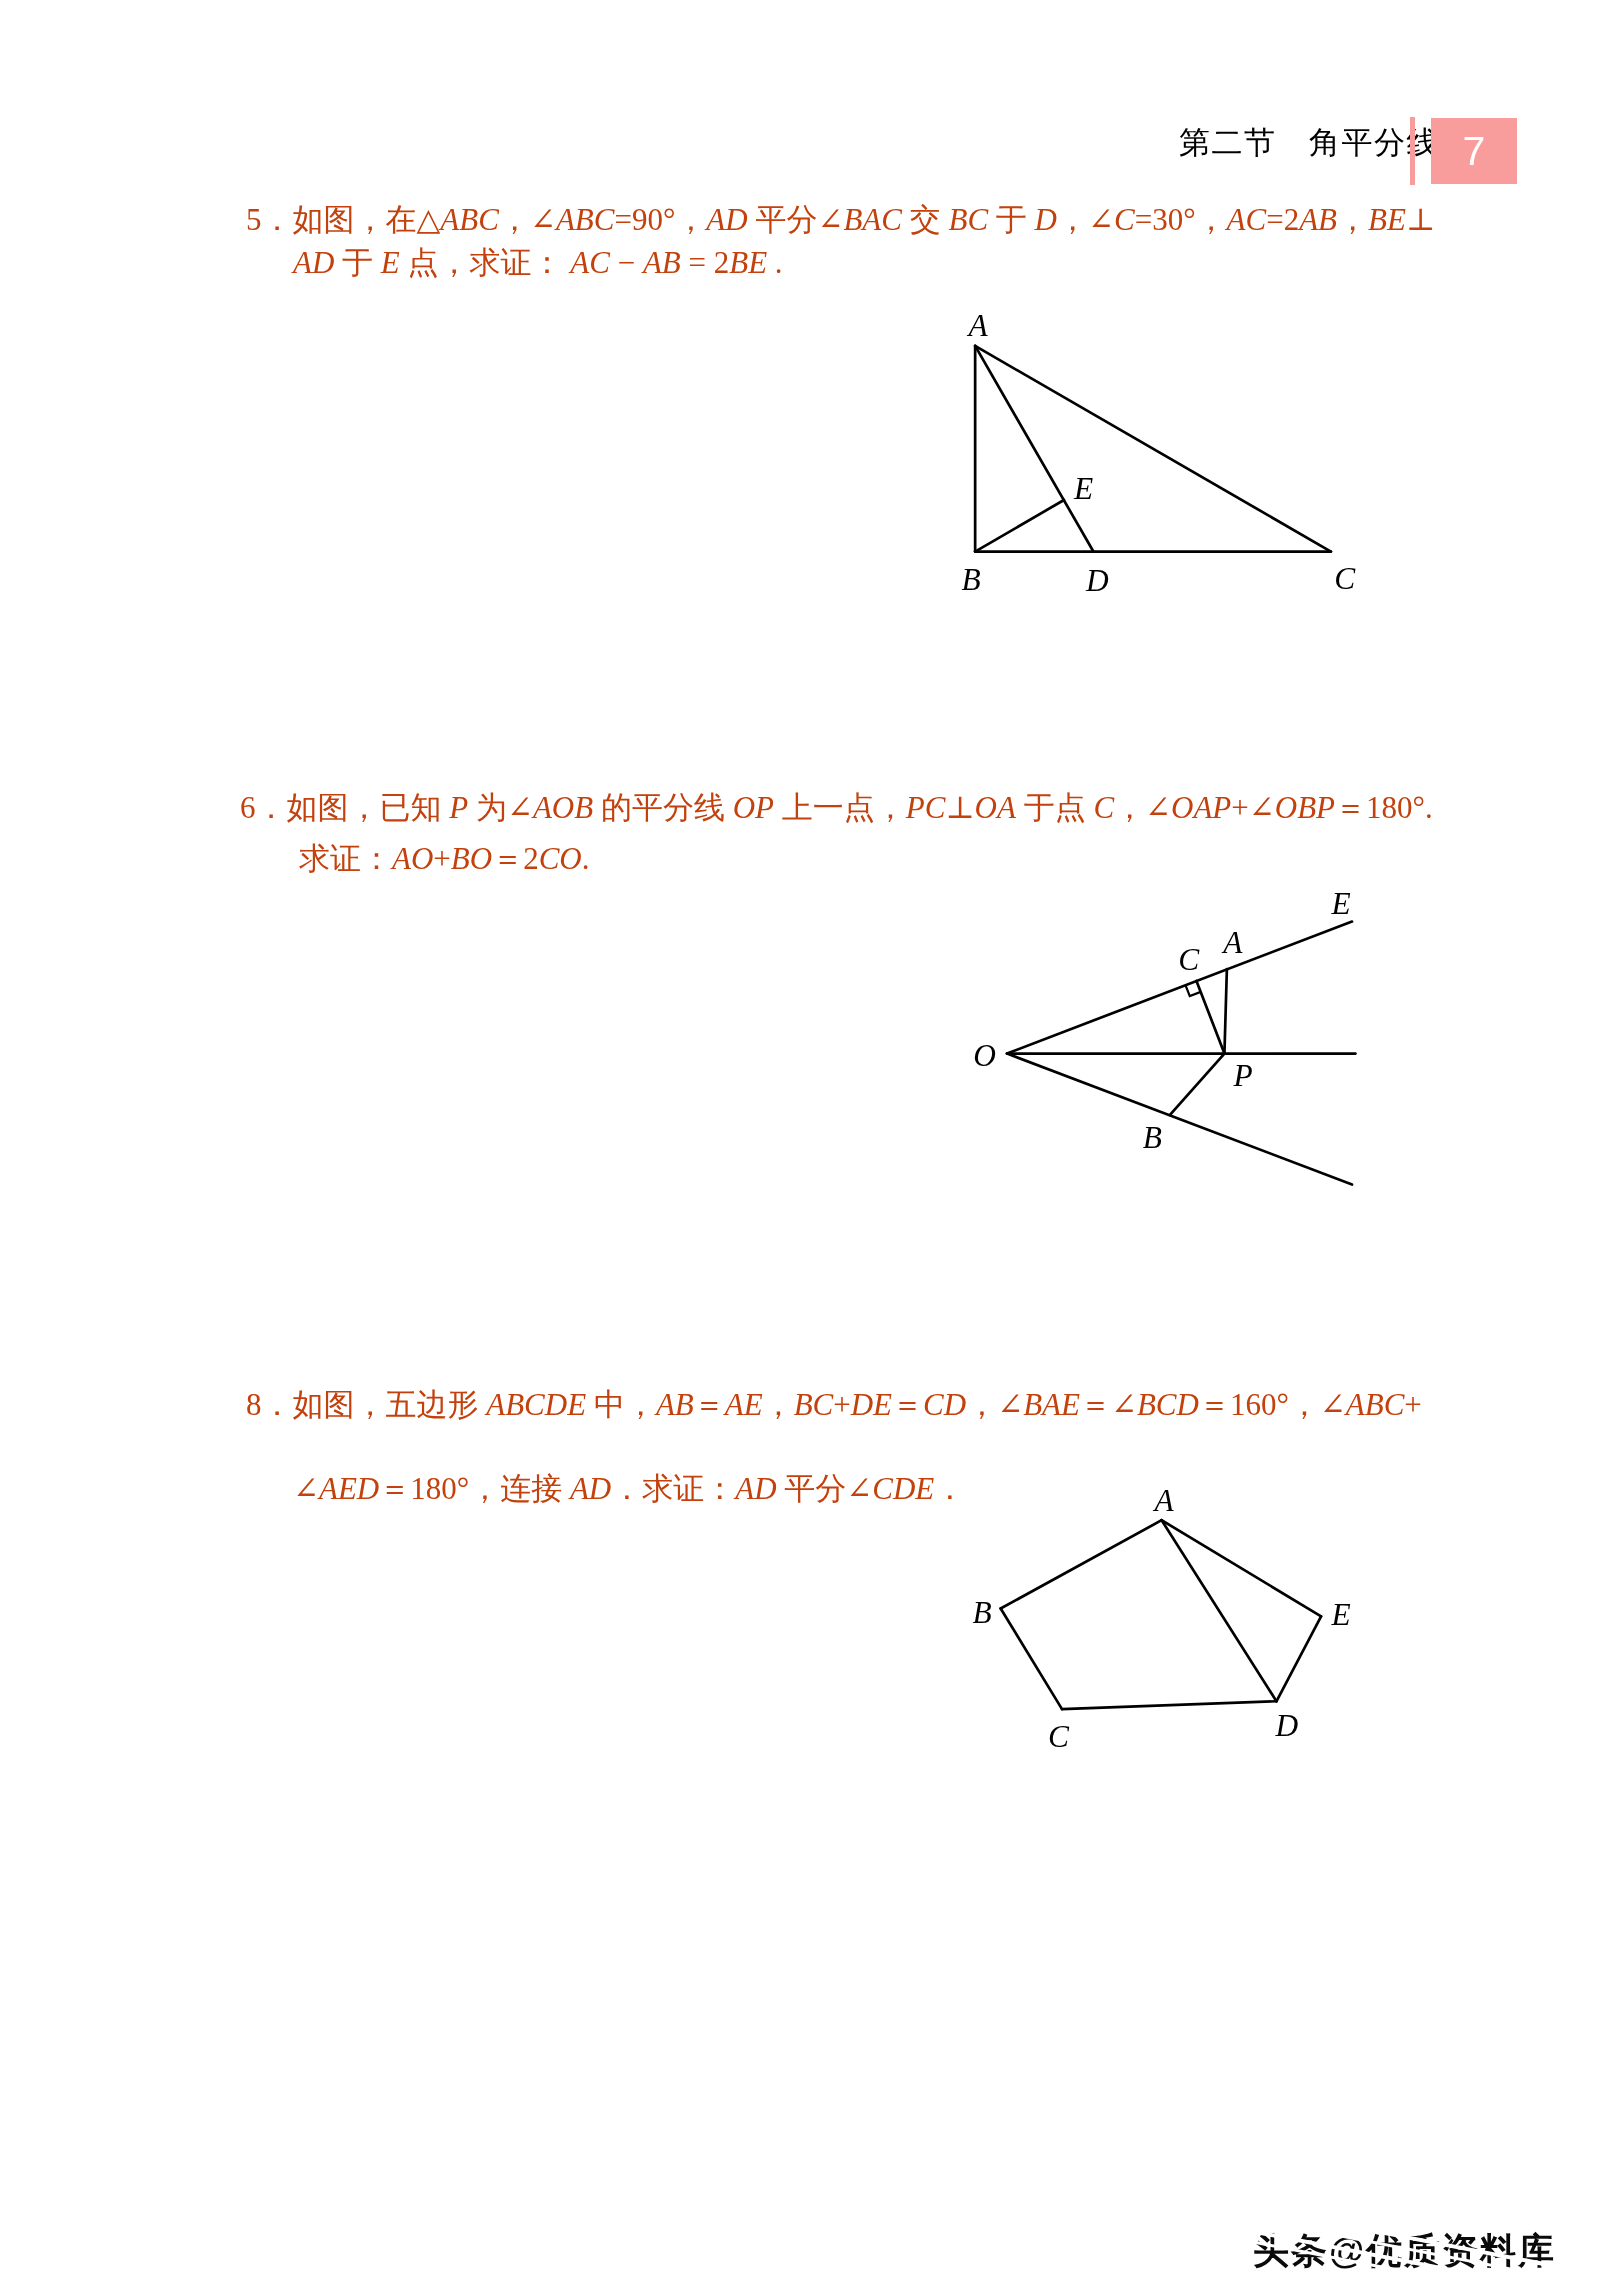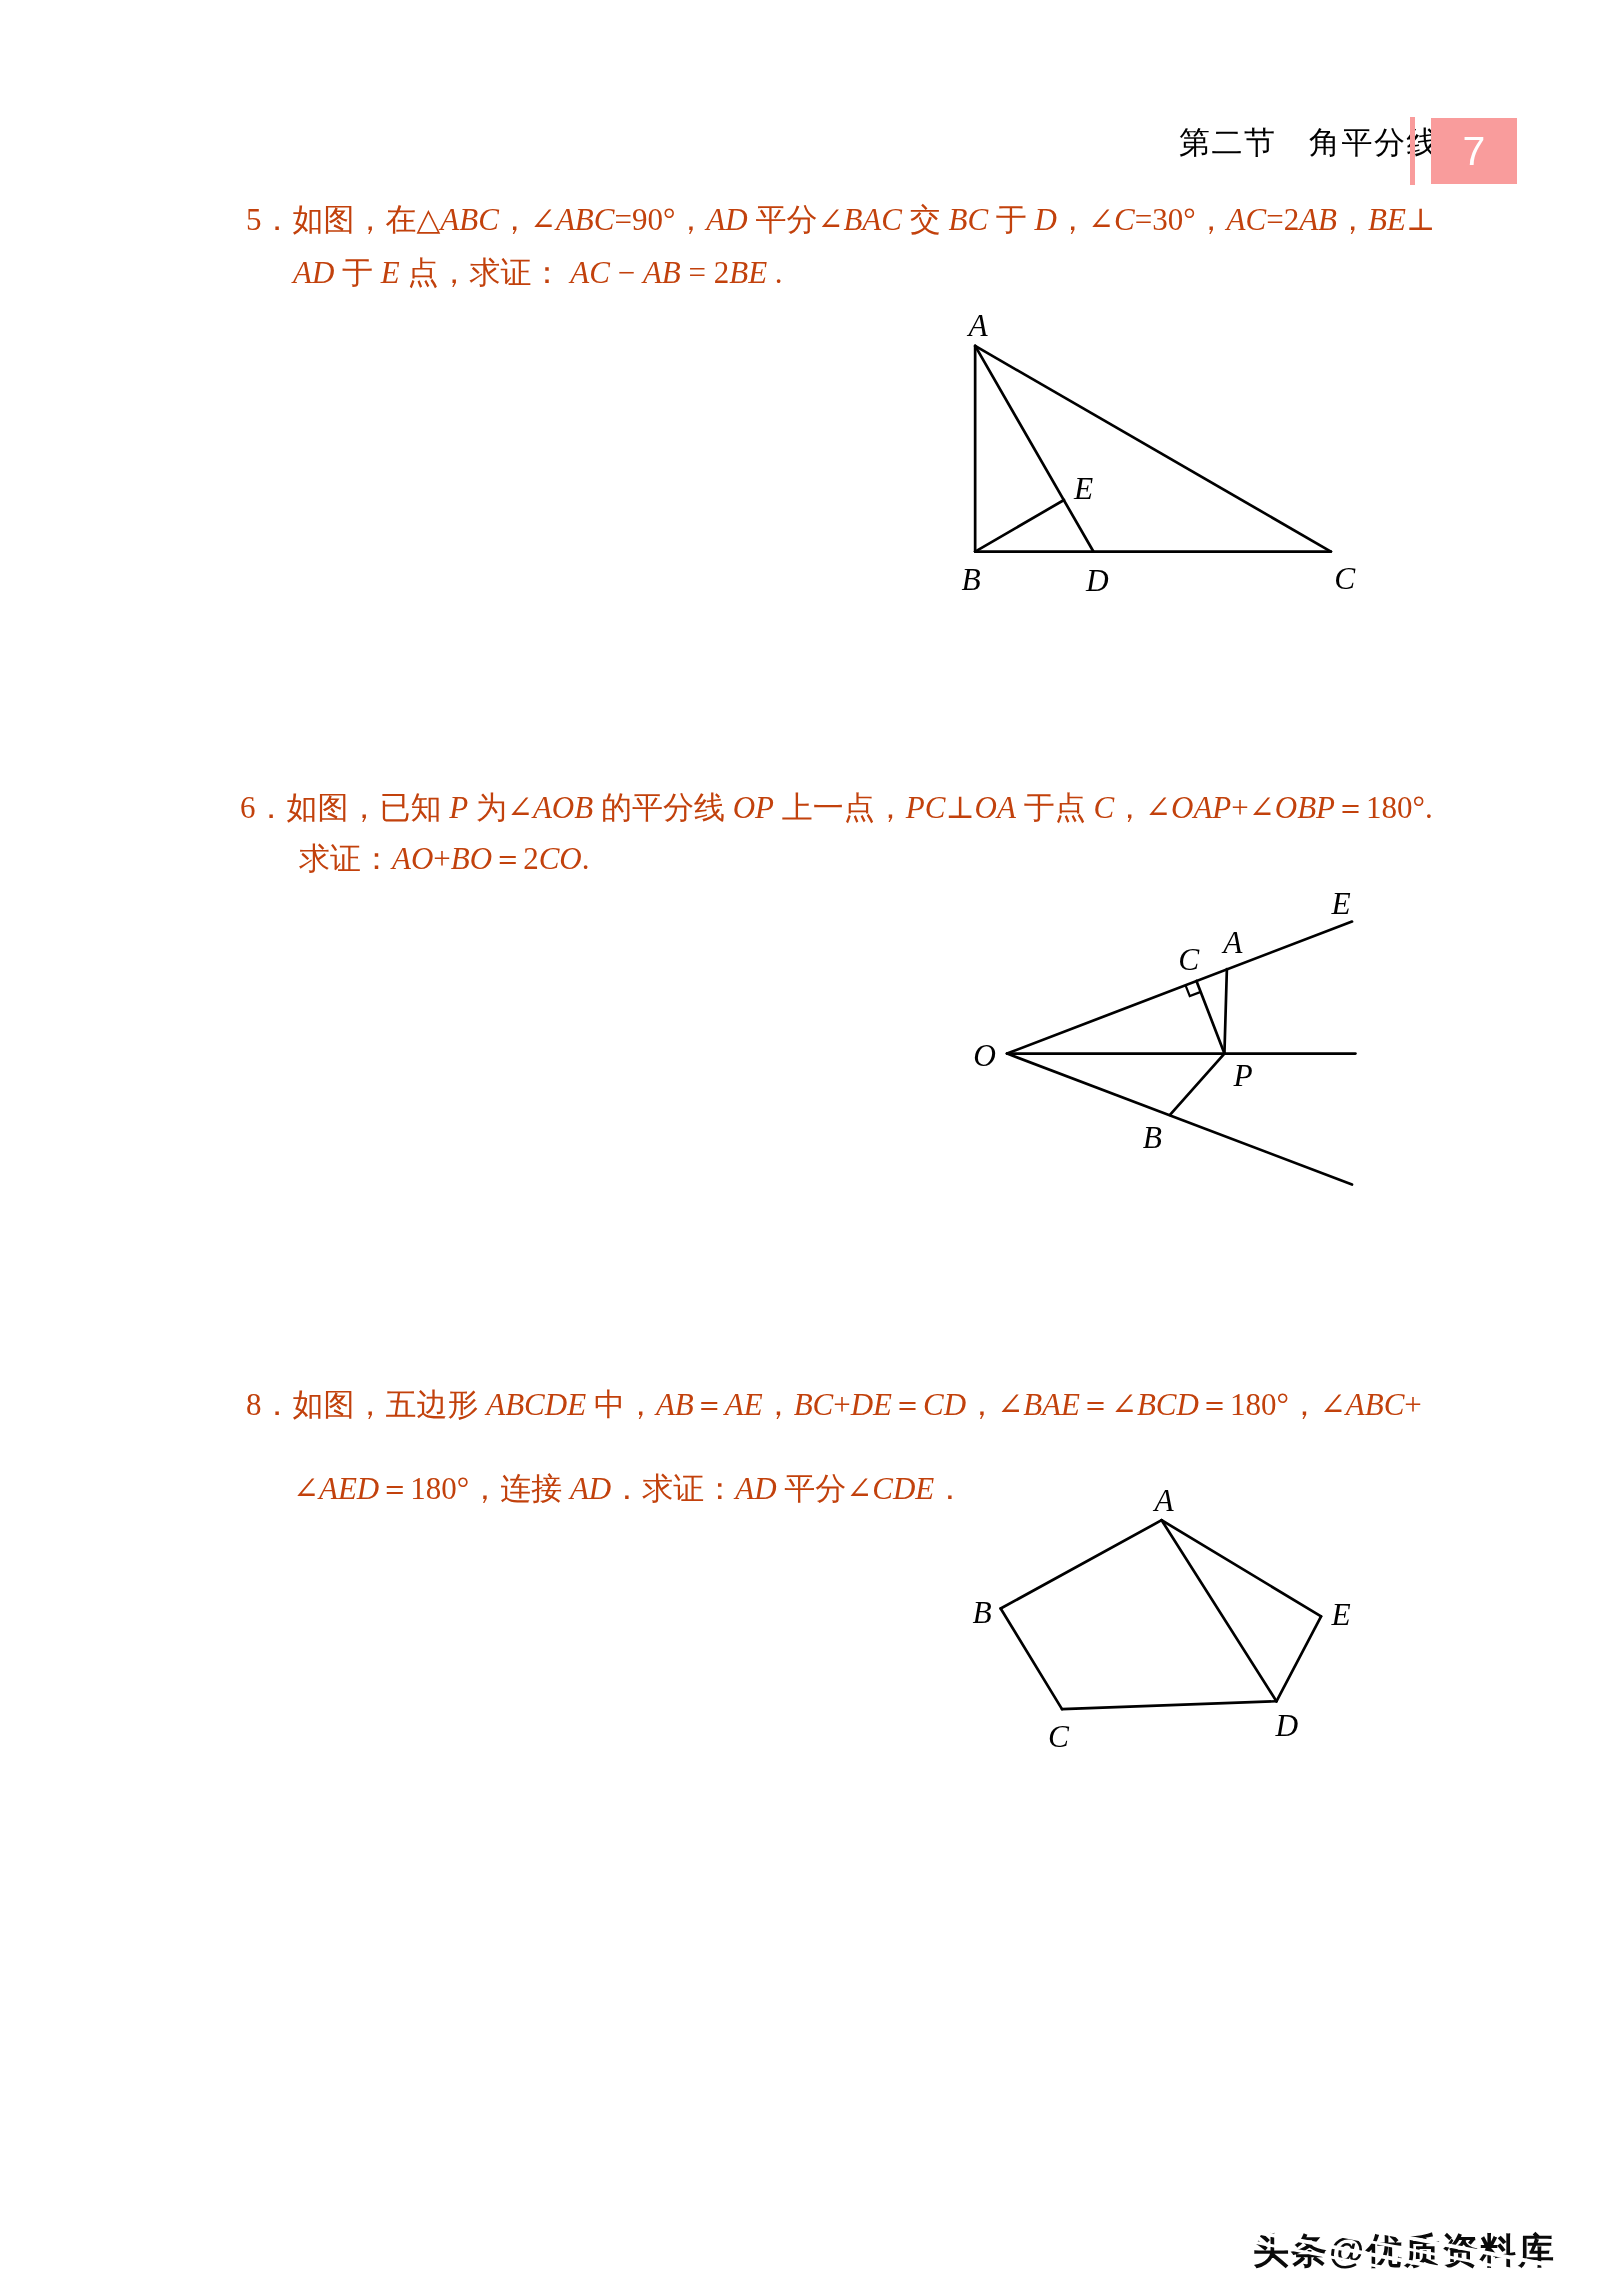--- a/index.html
+++ b/index.html
@@ -29,21 +29,21 @@
     font-family:"Liberation Sans","DejaVu Sans",sans-serif;
     font-size:41px;color:#ffffff;
   }
   
   .tline{
     position:absolute;white-space:nowrap;
     font-size:31px;line-height:42px;color:#c2410c;
   }
   .tline i{font-style:italic;font-family:"Liberation Serif","DejaVu Serif",serif;}
   .p5-l1{left:246px;top:199px;}
-  .p5-l2{left:293px;top:252px;}
+  .p5-l2{left:293px;top:242px;}
   .p6-l1{left:240px;top:787px;}
   .p6-l2{left:299px;top:838px;}
   .p7-l1{left:246px;top:1384px;}
   .p7-l2{left:293px;top:1468px;}
   
   .figs{position:absolute;left:0;top:0;width:1623px;height:2295px;}
   .figs line{stroke:#000;stroke-width:5.5;stroke-linecap:round;}
   .figs .ra{fill:none;stroke:#000;stroke-width:4.5;stroke-linejoin:miter;}
   .figs text{
     font-family:"Liberation Serif","DejaVu Serif",serif;
@@ -80,21 +80,21 @@
   <div class="tline p5-l1"><span>5．如图，在△</span><i>ABC</i><span>，∠</span><i>ABC</i><span>=90°，</span><i>AD</i><span> 平分∠</span><i>BAC</i><span> 交 </span><i>BC</i><span> 于 </span><i>D</i><span>，∠</span><i>C</i><span>=30°，</span><i>AC</i><span>=2</span><i>AB</i><span>，</span><i>BE</i><span>⊥</span></div>
   <div class="tline p5-l2"><i>AD</i><span> 于 </span><i>E</i><span> 点，求证： </span><i>AC</i><span> − </span><i>AB</i><span> = 2</span><i>BE</i><span> .</span></div>
 </div>
 
 <div>
   <div class="tline p6-l1"><span>6．如图，已知 </span><i>P</i><span> 为∠</span><i>AOB</i><span> 的平分线 </span><i>OP</i><span> 上一点，</span><i>PC</i><span>⊥</span><i>OA</i><span> 于点 </span><i>C</i><span>，∠</span><i>OAP</i><span>+∠</span><i>OBP</i><span>＝180°.</span></div>
   <div class="tline p6-l2"><span>求证：</span><i>AO</i><span>+</span><i>BO</i><span>＝2</span><i>CO</i><span>.</span></div>
 </div>
 
 <div>
-  <div class="tline p7-l1"><span>8．如图，五边形 </span><i>ABCDE</i><span> 中，</span><i>AB</i><span>＝</span><i>AE</i><span>，</span><i>BC</i><span>+</span><i>DE</i><span>＝</span><i>CD</i><span>，∠</span><i>BAE</i><span>＝∠</span><i>BCD</i><span>＝180°，∠</span><i>ABC</i><span>+</span></div>
+  <div class="tline p7-l1"><span>8．如图，五边形 </span><i>ABCDE</i><span> 中，</span><i>AB</i><span>＝</span><i>AE</i><span>，</span><i>BC</i><span>+</span><i>DE</i><span>＝</span><i>CD</i><span>，∠</span><i>BAE</i><span>＝∠</span><i>BCD</i><span>＝160°，∠</span><i>ABC</i><span>+</span></div>
   <div class="tline p7-l2"><span>∠</span><i>AED</i><span>＝180°，连接 </span><i>AD</i><span>．求证：</span><i>AD</i><span> 平分∠</span><i>CDE</i><span>．</span></div>
 </div>
 
 <svg class="figs" id="figs" viewBox="0 0 3307 4677" xmlns="http://www.w3.org/2000/svg">
     <g>
       <line x1="1987" y1="705" x2="1987" y2="1124"></line>
       <line x1="1987" y1="1124" x2="2712" y2="1124"></line>
       <line x1="2712" y1="1124" x2="1987" y2="705"></line>
       <line x1="1987" y1="705" x2="2228" y2="1124"></line>
       <line x1="1987" y1="1124" x2="2168" y2="1019"></line>

